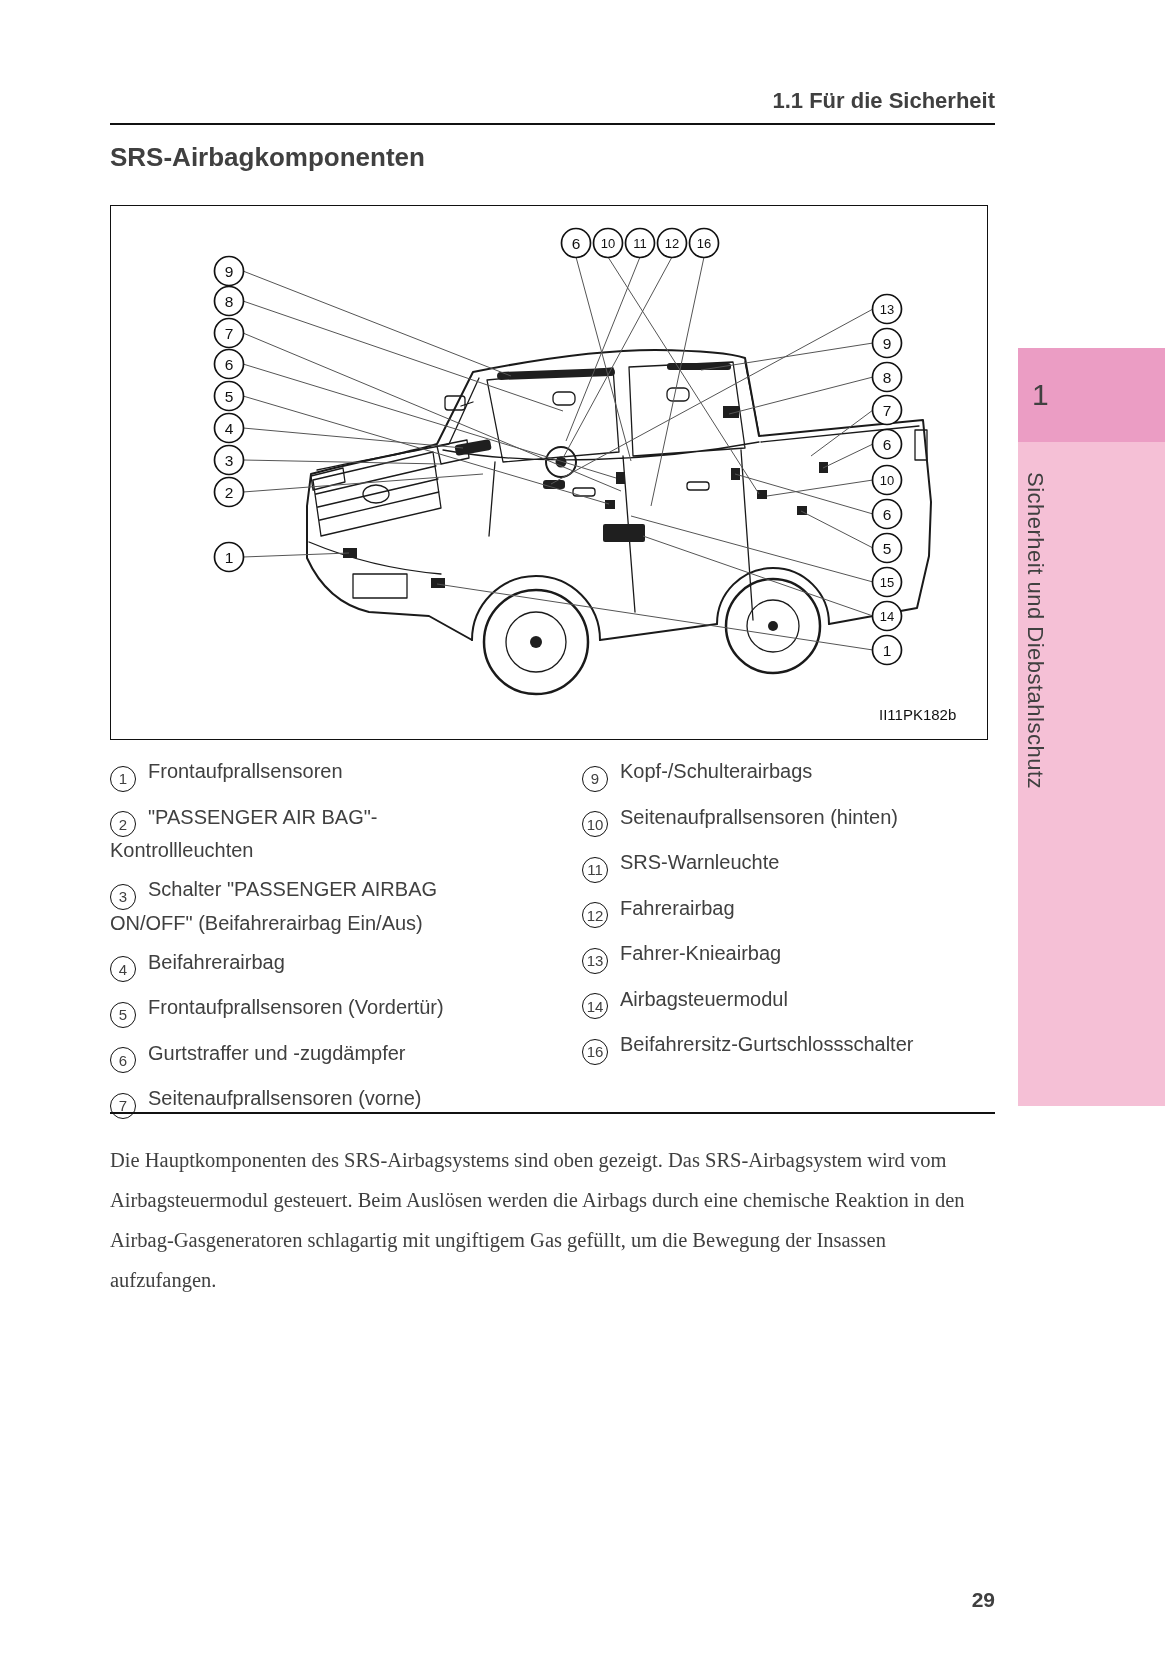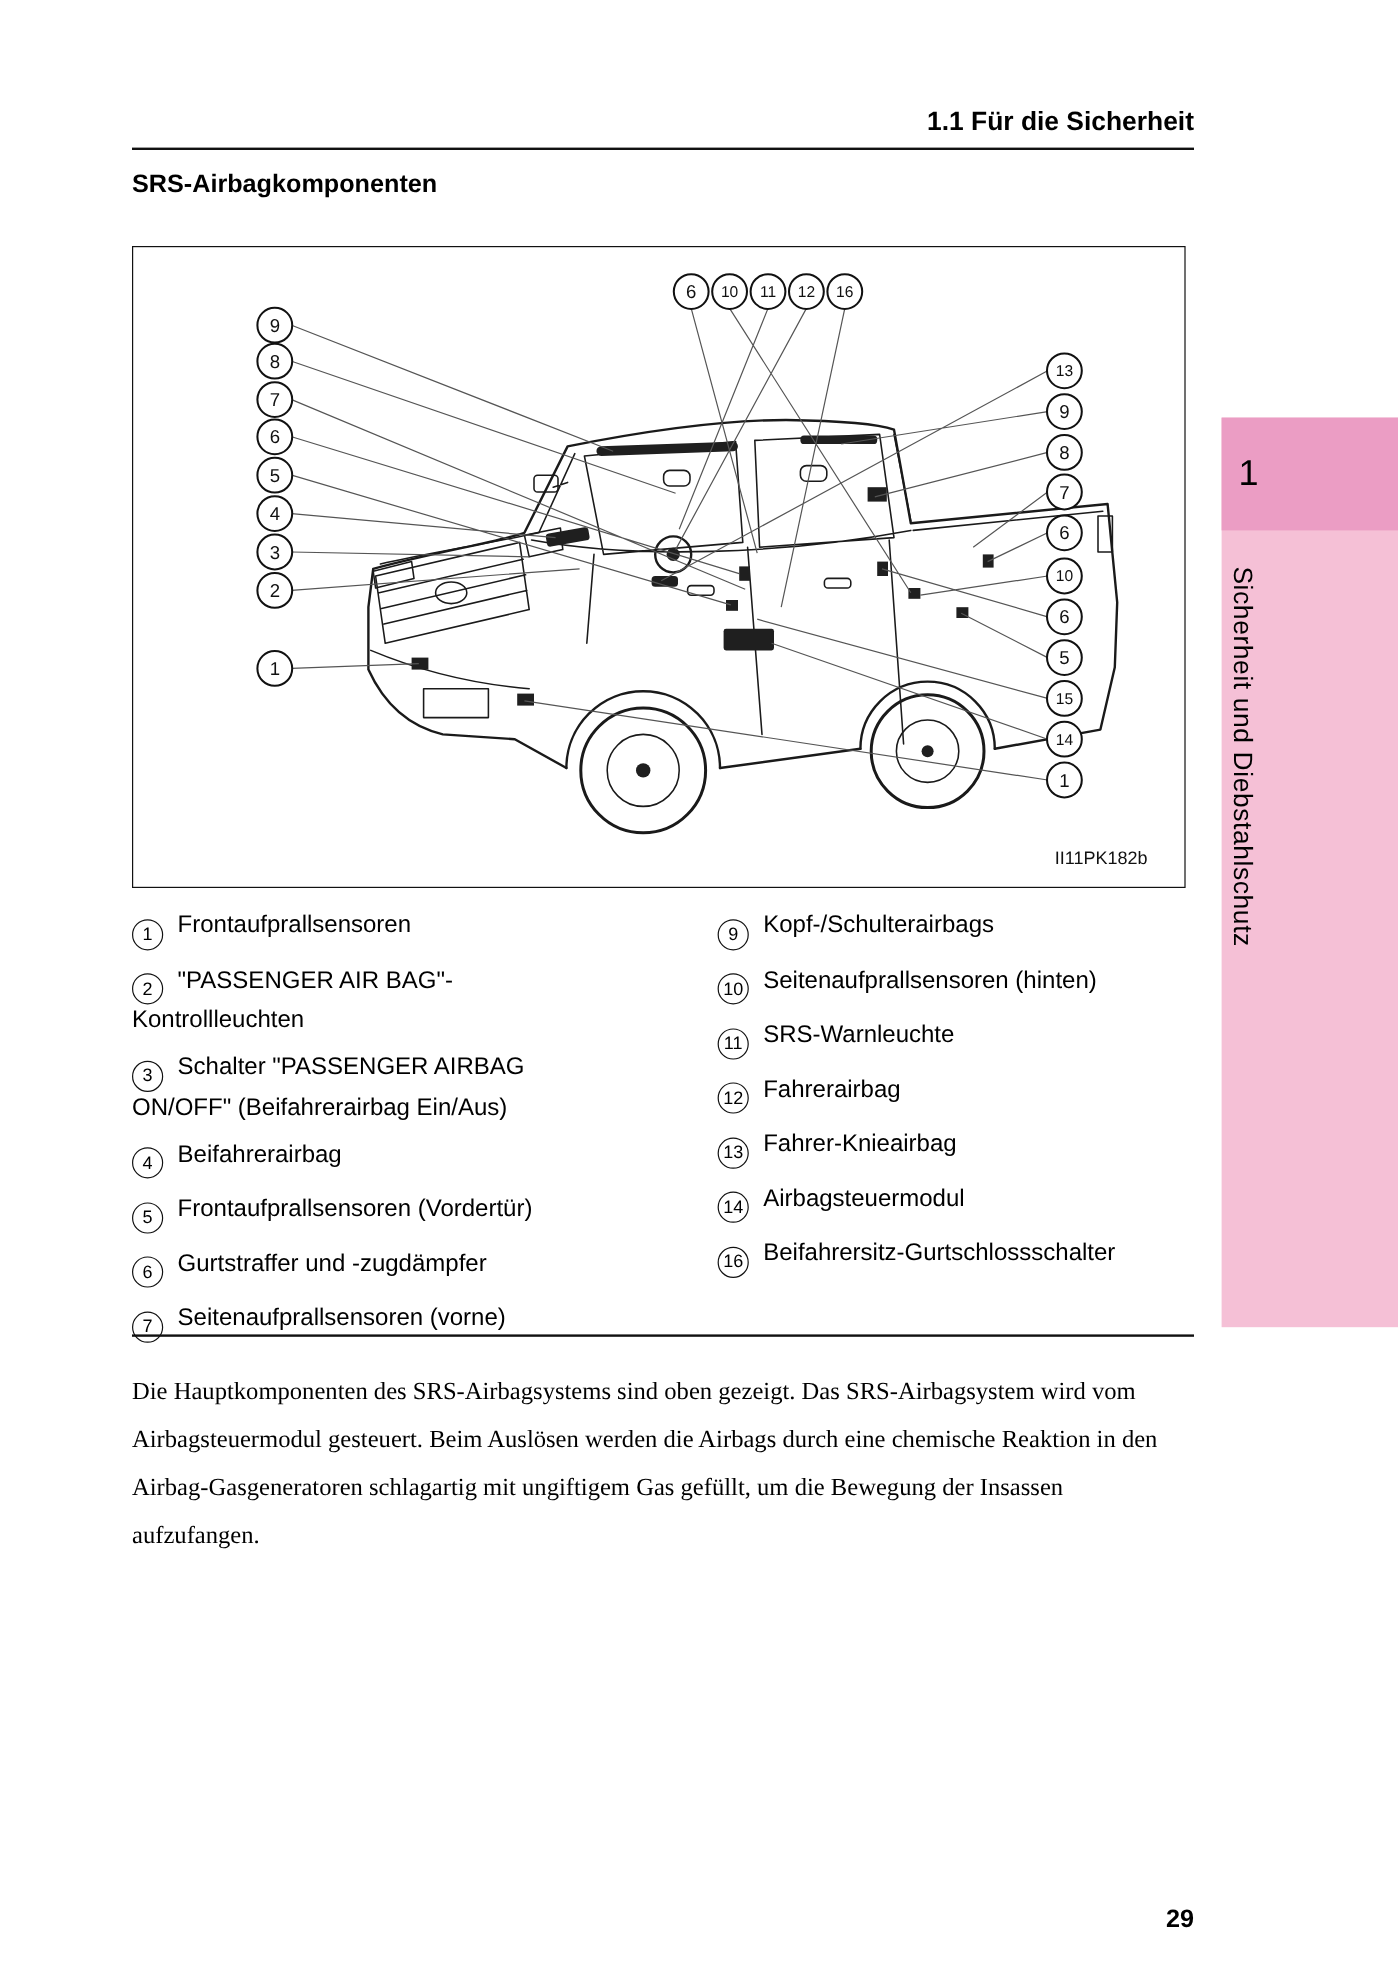--- a/index.html
+++ b/index.html
@@ -1,35 +1,35 @@
 <!DOCTYPE html>
 <html><head>
 <meta charset="utf-8">
 <style>
   html,body { margin:0; padding:0; background:#ffffff; }
   .page {
     position:relative; width:1165px; height:1653px; background:#fff;
-    font-family:"Liberation Sans", sans-serif; color:#000000; overflow:hidden;
+    font-family:"Liberation Sans", sans-serif; color:#404040; overflow:hidden;
   }
   .header-title { position:absolute; top:88px; right:170px; font-size:22px; font-weight:bold; white-space:nowrap; }
   .header-rule  { position:absolute; left:110px; top:123px; width:885px; height:2px; background:#111; }
-  .section-title{ position:absolute; left:110px; top:142px; font-size:21px; font-weight:bold; }
+  .section-title{ position:absolute; left:110px; top:142px; font-size:26px; font-weight:bold; }
 
   .figure { position:absolute; left:110px; top:205px; width:878px; height:535px; border:1.5px solid #111; box-sizing:border-box; }
   .figure svg { display:block; }
   .figure text { font-family:"Liberation Sans", sans-serif; fill:#111; }
   .s  { fill:none; stroke:#1a1a1a; stroke-width:2; stroke-linejoin:round; stroke-linecap:round; }
   .s1 { fill:none; stroke:#1a1a1a; stroke-width:1.3; stroke-linejoin:round; stroke-linecap:round; }
   .f  { fill:#1f1f1f; stroke:none; }
   .lead { fill:none; stroke:#555; stroke-width:1; }
 
   .legend { position:absolute; left:110px; top:758px; width:895px; }
   .legend-col { position:absolute; top:0; }
   .legend-col.left  { left:0;   width:400px; }
-  .legend-col.right { left:488px; width:412px; }
+  .legend-col.right { left:472px; width:412px; }
   .legend-item { margin-bottom:12px; font-size:20px; line-height:27px; }
   .co {
     display:inline-flex; align-items:center; justify-content:center;
     width:26px; height:26px; border:1.7px solid #111; border-radius:50%;
     font-size:15px; margin-right:12px; box-sizing:border-box; vertical-align:-6px;
   }
   .legend-divider { position:absolute; left:110px; top:1112px; width:885px; height:2px; background:#111; }
 
   .body-text { position:absolute; left:110px; top:1140px; width:880px; font-size:20.5px; line-height:40px;font-family:Liberation Serif, serif; }
 

